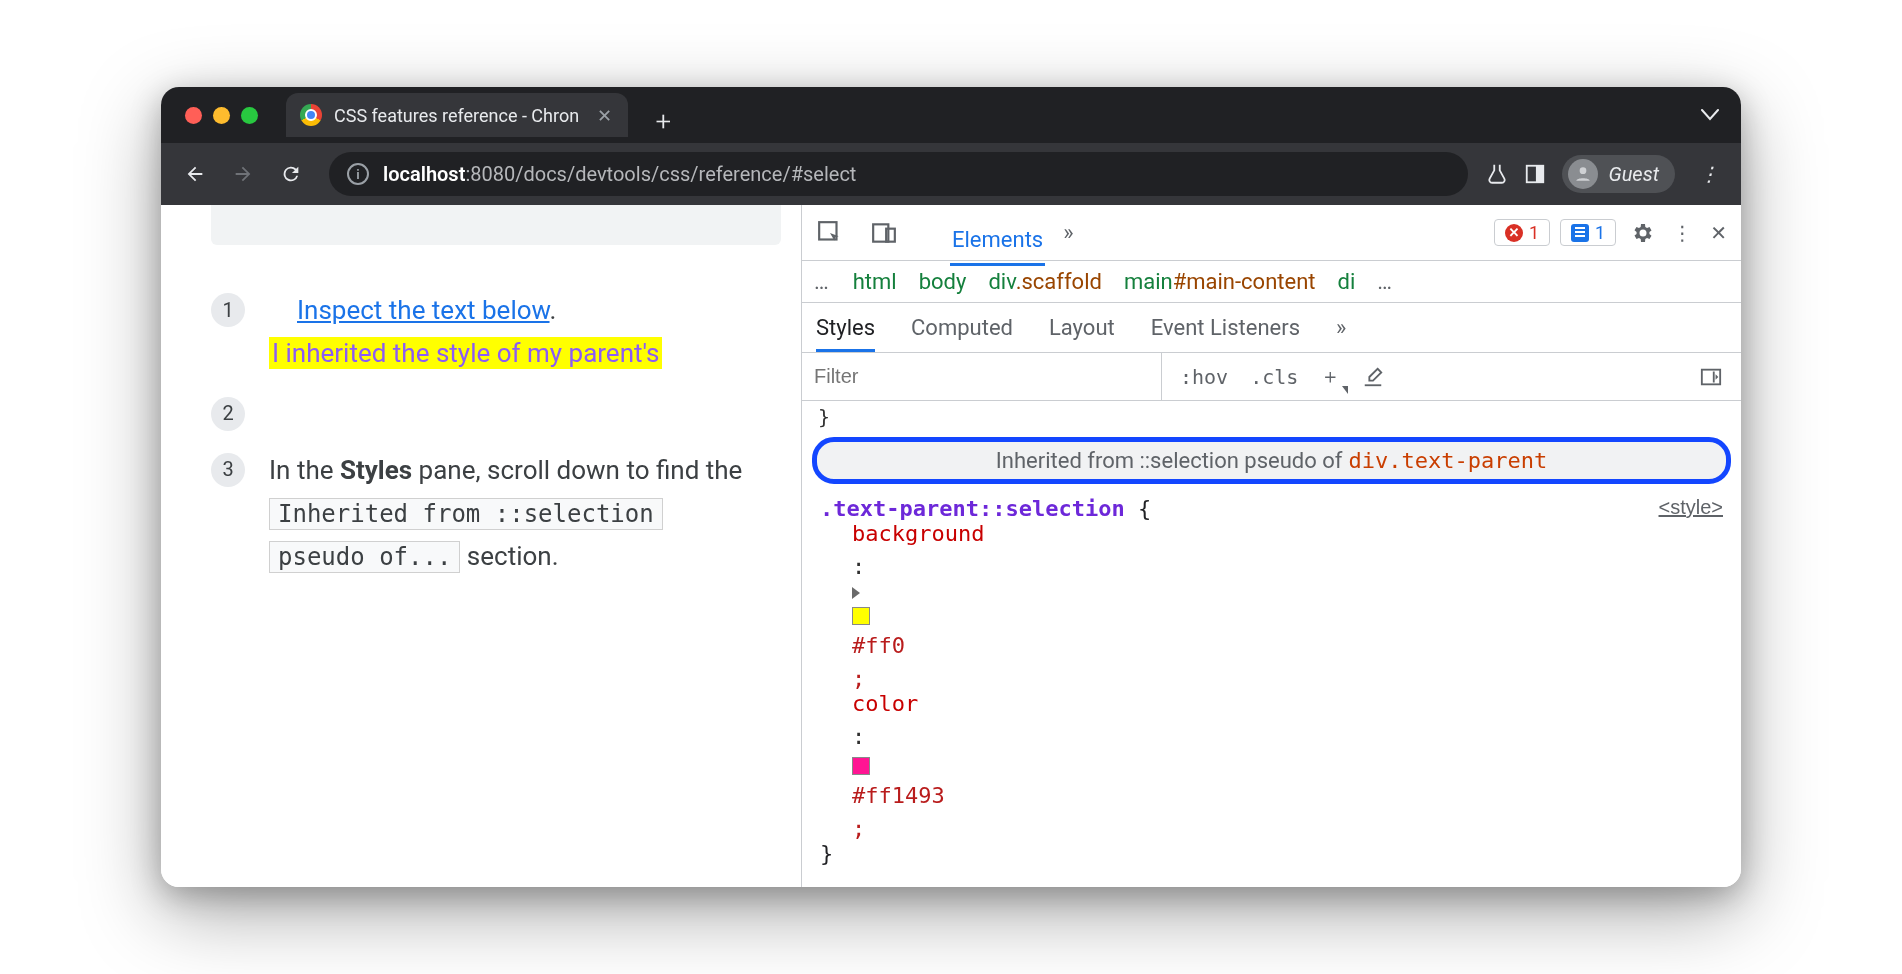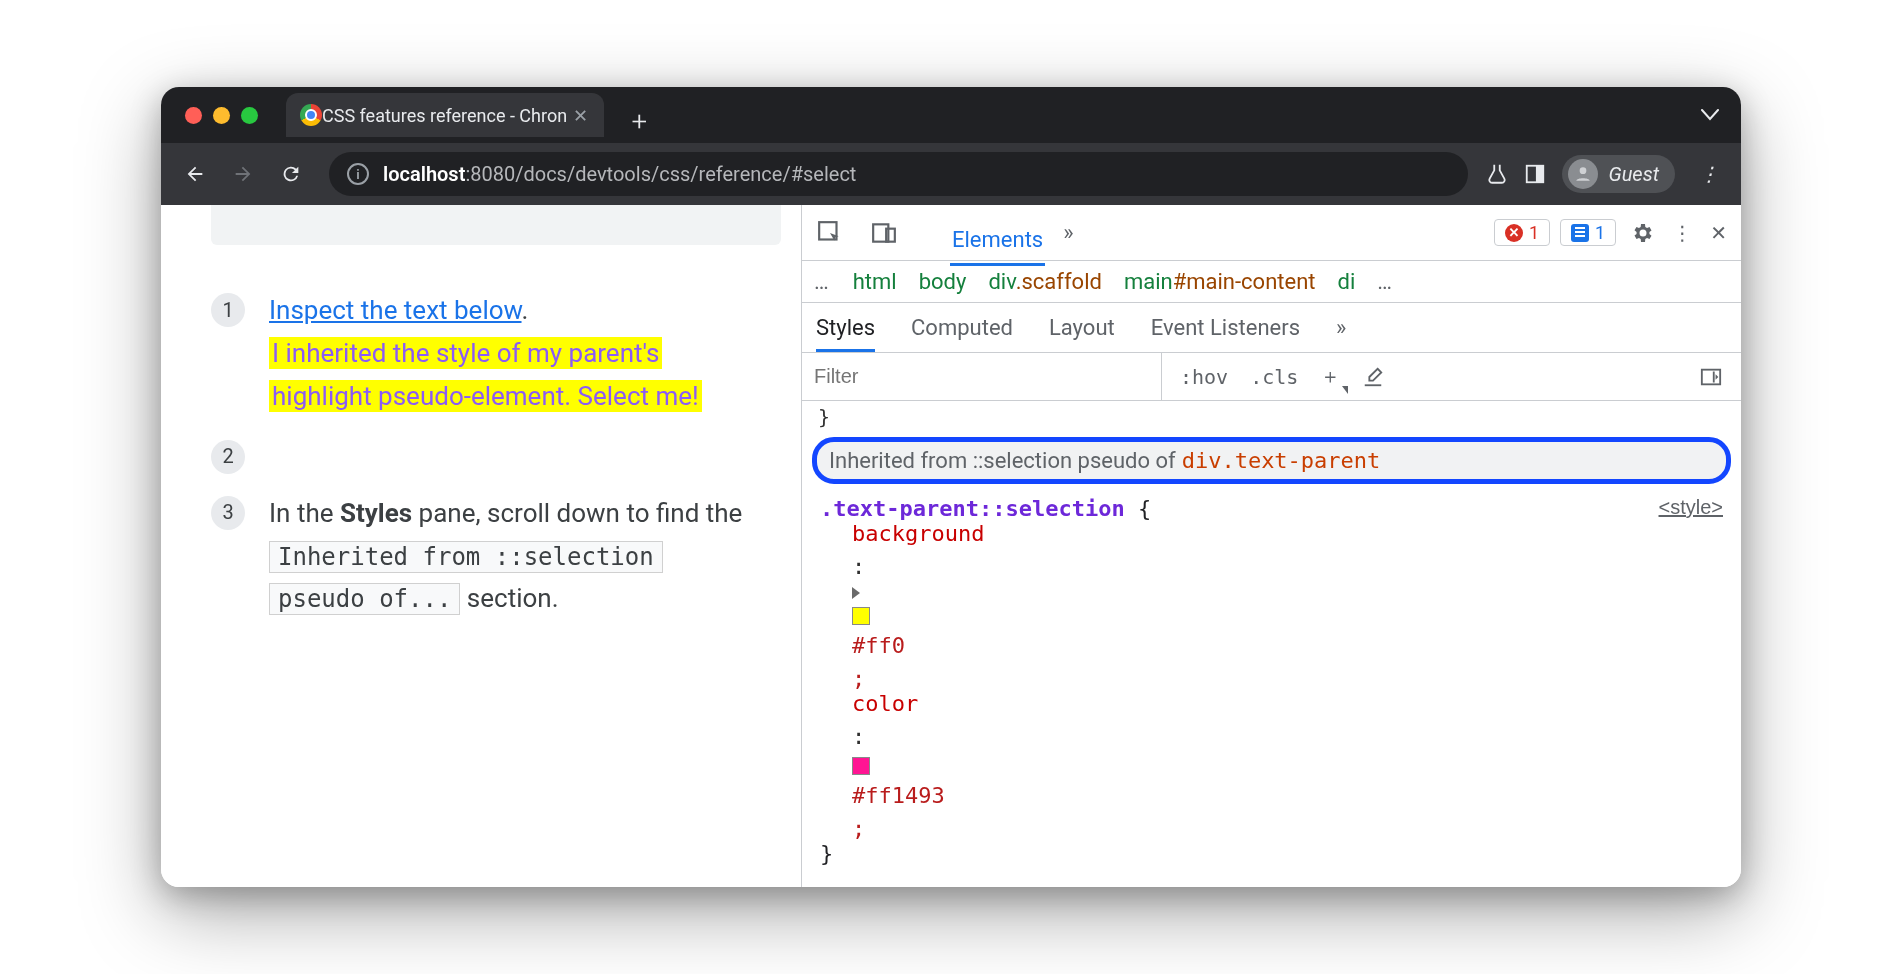--- a/index.html
+++ b/index.html
@@ -37,20 +37,21 @@
   .tl-max { background: #28c840; }
   .tab {
     background: #35363a;
     height: 44px;
     border-radius: 12px 12px 0 0;
     display: flex;
     align-items: center;
     padding: 0 16px 0 14px;
     margin-top: 0;
     max-width: 400px;
+    gap: 12px;
     color: #e8eaed;
     font-size: 18px;
     position: relative;
   }
   .chrome-favicon {
     width: 22px; height: 22px; border-radius: 50%;
     background: conic-gradient(#ea4335 0 120deg, #fbbc05 120deg 240deg, #34a853 240deg 360deg);
     position: relative;
     flex-shrink:0;
   }
@@ -112,21 +113,21 @@
     background:#f1f3f4;
     border-radius:0 0 6px 6px;
   }
   .steps { margin-top:60px; }
   .step { display:flex; gap:24px; margin-bottom:18px; font-size:26px; color:#3c4043; line-height:1.65;}
   .badge {
     width:34px; height:34px; border-radius:50%; background:#e8eaed; color:#3c4043;
     display:flex; align-items:center; justify-content:center; font-size:20px; flex-shrink:0; margin-top:4px;
   }
   .step-body { }
-  .link { color:#1a73e8; text-decoration:underline; }
+  .link { color:#1a73e8; text-decoration:underline;margin-left:28px; }
   .highlight-yellow {
     background:#ffff00; color:#8b5cf6; padding:1px 3px; display:inline;
   }
   .markgrey { background:#e0e0e0; padding:1px 3px;}
   .codebox { border:1px solid #d0d0d0; background:#f8f9fa; font-family:ui-monospace,Menlo,Consolas,monospace;
     padding:1px 8px; font-size:24px; color:#3c4043;}
   
   .devtools {
     flex:1;
     border-left:1px solid #cacdd1;
@@ -189,21 +190,21 @@
   
   .stylespane{
     flex:1; padding:4px 0 0 0; font-family:ui-monospace,Menlo,Consolas,monospace; font-size:22px;
     background:#fff; overflow:auto;
   }
   .brace{ padding:0 16px; color:#303030; font-size:20px;}
   .inherit-banner{
     margin:8px 10px 8px 10px; padding:6px 12px; background:#f1f2f3; color:#5f6368;
     border:5px solid #1346ff; border-radius:22px; font-size:22px;
     font-family:-apple-system, BlinkMacSystemFont, Roboto, sans-serif;
-    display:flex; align-items:center; gap:6px; white-space:nowrap;
+    display:flex; align-items:center; gap:6px; white-space:nowrap;justify-content:center;
   }
   .inherit-banner .mono{ font-family:ui-monospace,Menlo,Consolas,monospace; color:#c93e00;}
   .rule{ padding:4px 18px; position:relative;}
   .ruletop{ display:flex; justify-content:space-between;}
   .sel{ color:#6d28d9; font-family:ui-monospace,Menlo,Consolas,monospace;font-weight:bold;}
   .src{ color:#5f6368; text-decoration:underline; font-family:-apple-system,sans-serif; font-size:20px;}
   .decl{ padding-left:32px; display:flex; align-items:flex-start; gap:8px; font-size:22px;flex-direction:column;}
   .prop{ color:#c80000;}
   .colon{ color:#303030;}
   .valtxt{ color:#b91c1c;}
@@ -287,21 +288,20 @@
   <div class="content">
 
     <div class="page">
       <div class="mini-bar"></div>
       <ol class="steps">
         <li class="step">
           <span class="badge">1</span>
           <div class="step-body">
             <a class="link" href="#">Inspect the text below</a><span>.</span><br>
             <span class="highlight-yellow">I inherited the style of my parent's</span><br>
-            <span class="highlight-yellow">highlight pseudo-element. Select me!</span>
           </div>
         </li>
         <li class="step">
           <span class="badge">2</span>
         </li>
         <li class="step">
           <span class="badge">3</span>
           <div class="step-body">
             <span>In the </span><b>Styles</b><span> pane, scroll down to find the </span>
             <span class="codebox">Inherited from ::selection</span><br>

